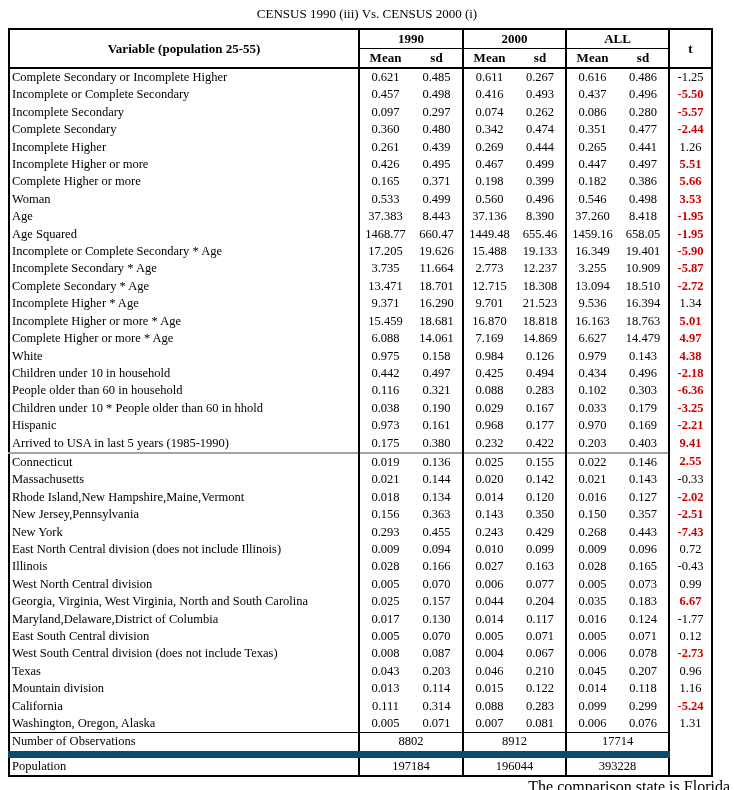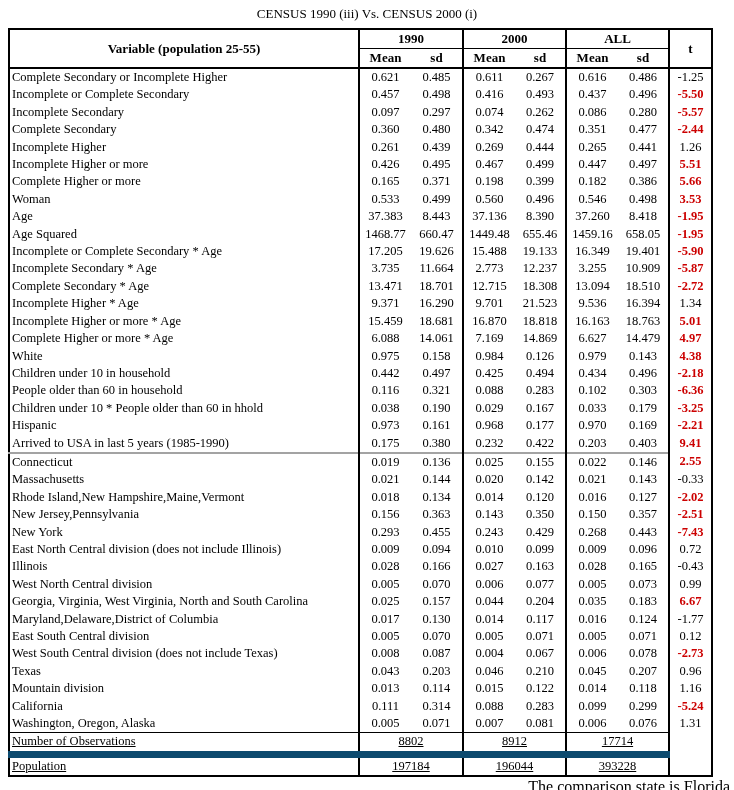--- a/index.html
+++ b/index.html
@@ -40,21 +40,21 @@
   th.sub  { border-bottom: 2px solid #000; font-size: 13px; }
   th.sub-mean { border-left: 2px solid #000; }
   th.sub-sd   { }
   td.label { text-align: left; }
   td.num   { text-align: center; }
   td.tval  { text-align: center; }
   td.bl    { border-left: 2px solid #000; }
   td.sig   { color: var(--sig-color, #cc0000); font-weight: bold; }
   tr.section-start td { border-top: 2px solid #a3a3a3; }
   tr.section-start td.tval { border-top: none; }
-  tr.summary td { text-align: center; text-decoration: underline; }
+  tr.summary td { text-align: center; }
   tr.summary td.label { text-align: left; }
   tr.summary-first td { border-top: 1px solid #000; }
   tr.summary-first td.t-empty { border-top: none; }
   tr.summary-second td { border-top: 7px solid #0c4a6e; }
   td.t-empty { border-left: 2px solid #000; }
   .footnote {
     margin-left: 8px;
     margin-top: 2px;
     font-size: 16px;
     line-height: 16px;

